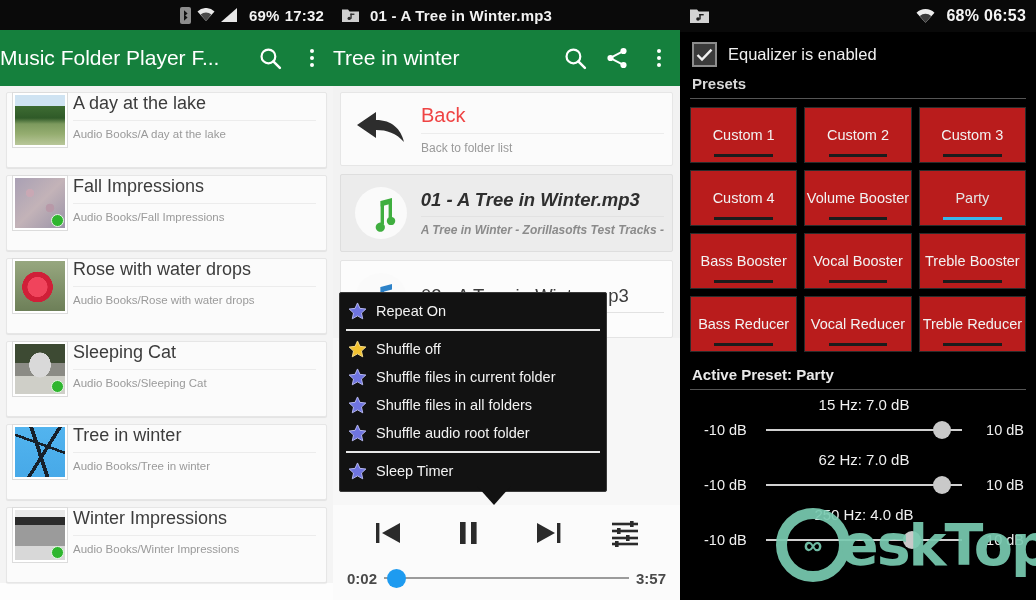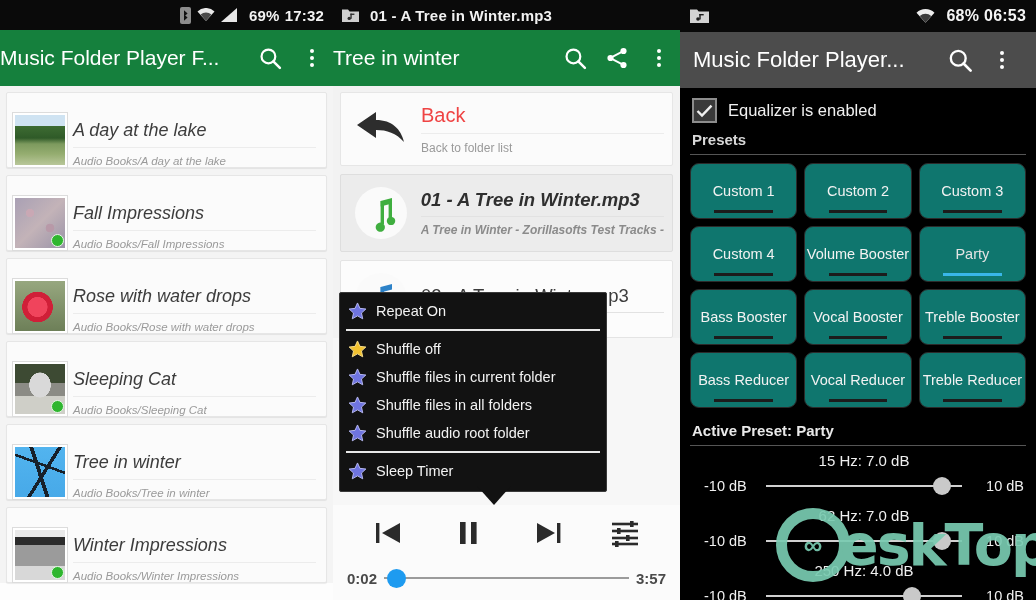--- a/index.html
+++ b/index.html
@@ -25,23 +25,22 @@
     height: 56px; background: #15803d; color: #ffffff;
     display: flex; align-items: center; padding: 0 0;
   }
   .appbar-title { font-size: 21px; font-weight: 400; flex: 1; white-space: nowrap; overflow: hidden; }
   .appbar-act { width: 42px; display: flex; align-items: center; justify-content: center; }
   .dots { display: flex; flex-direction: column; gap: 3px; align-items: center; }
   .dots i { width: 4px; height: 4px; border-radius: 50%; background: #fff; display: block; }
   .p1-list { background: #f4f4f4; padding: 6px 6px 0 6px; }
   .p1-row {
     background: #fbfbfb; border: 1px solid #e6e6e6; border-radius: 2px;
-    display: flex; align-items: flex-end; margin-bottom: 7px; height: 76px;
+    display: flex; align-items: flex-start; margin-bottom: 7px; height: 76px;
     box-shadow: 0 1px 1px rgba(0,0,0,.07);
-    font-style: italic;
   }
   .thumbwrap { width: 66px; display: flex; align-items: center; justify-content: center; position: relative; }
   .thumb {
     width: 54px; height: 54px; border: 2px solid #fff; outline: 1px solid #dcdcdc;
     position: relative; overflow: hidden; background: #bbb;
   }
   .greendot {
     position: absolute; right: 1px; bottom: 1px; width: 13px; height: 13px;
     border-radius: 50%; background: #2fb62f; border: 1px solid #e8f6e8;
   }
@@ -108,21 +107,21 @@
   .sb3 { height: 32px; background: #090909; display: flex; align-items: center; padding: 0 10px; font-size: 16px; font-weight: bold; color: #f4f4f4; }
   .appbar-gray { height: 56px; background: #4c4c4c; display: flex; align-items: center; padding: 0 13px; color: #fff; }
   .appbar-gray .appbar-title { font-size: 22px; }
   .eqcheck { display: flex; align-items: center; padding: 10px 20px 4px 12px; }
   .cbox { width: 25px; height: 25px; border: 2px solid #8d8d8d; background: #3a3a3a; margin-right: 11px; display: flex; align-items: center; justify-content: center; flex: none; }
   .eqcheck span { font-size: 16.5px; color: #f0f0f0; }
   .presetlbl { font-size: 15px; font-weight: bold; color: #d8d8d8; padding: 4px 12px 6px 12px; }
   .hr { height: 1px; background: #555; margin: 0 10px; }
   .grid { display: grid; grid-template-columns: 1fr 1fr 1fr; gap: 7px; padding: 8px 10px 6px 10px; }
   .preset {
-    background: #0f766e; border: 1px solid #2b2b2b; border-radius: 9px;
+    background: #b91c1c; border: 1px solid #2b2b2b; border-radius: 0;
     height: 56px; display: flex; flex-direction: column; align-items: center; justify-content: center;
     font-size: 14.5px; color: #f2f2f2; text-align: right; line-height: 1.15; position: relative;
   }
   .preset u { position: absolute; bottom: 5px; width: 56%; height: 3px; background: #1c1c1c; display: block; }
   .preset.active u { background: #39b6e8; }
   .preset.active { color: #e4e4e4; }
   .activelbl { font-size: 15px; font-weight: bold; color: #e9e9e9; padding: 8px 12px 6px 12px; }
   .bandrow { padding: 1px 12px 0 24px; }
   .bandlbl { text-align: center; font-size: 15px; color: #efefef; padding: 5px 0 2px 0; }
   .slrow { display: flex; align-items: center; height: 30px; }
@@ -445,36 +444,20 @@
       <span class="sb-ico">
         <svg width="19" height="15" viewBox="0 0 18 14">
             <path d="M9 13 L0.5 3.5 A12 12 0 0 1 17.5 3.5 Z" fill="#ededed"></path>
             <path d="M9 13 L3.6 6.5 A8 8 0 0 1 14.4 6.5 Z" fill="#3a3a3a"></path>
           </svg>
       </span>
       <span class="sb-txt">68%</span>
       <span class="sb-txt">06:53</span>
     </div>
 
-    <div class="appbar-gray">
-      <div class="appbar-title">Music Folder Player...</div>
-      <div class="appbar-act">
-        <svg width="27" height="27" viewBox="0 0 24 24">
-          <circle cx="10" cy="10" r="6.6" fill="none" stroke="#fff" stroke-width="2.1"></circle>
-          <line x1="14.7" y1="14.7" x2="21" y2="21" stroke="#fff" stroke-width="2.4" stroke-linecap="round"></line>
-        </svg>
-      </div>
-      <div class="appbar-act">
-        <span class="dots">
-            <i></i>
-            <i></i>
-            <i></i>
-          </span>
-      </div>
-    </div>
 
     <div class="eqcheck">
       <span class="cbox">
         <svg width="17" height="14" viewBox="0 0 17 14">
           <path d="M1.5 7 L6 11.6 L15.5 1.6" fill="none" stroke="#f0f0f0" stroke-width="2.4"></path>
         </svg>
       </span>
       <span>Equalizer is enabled</span>
     </div>
 

